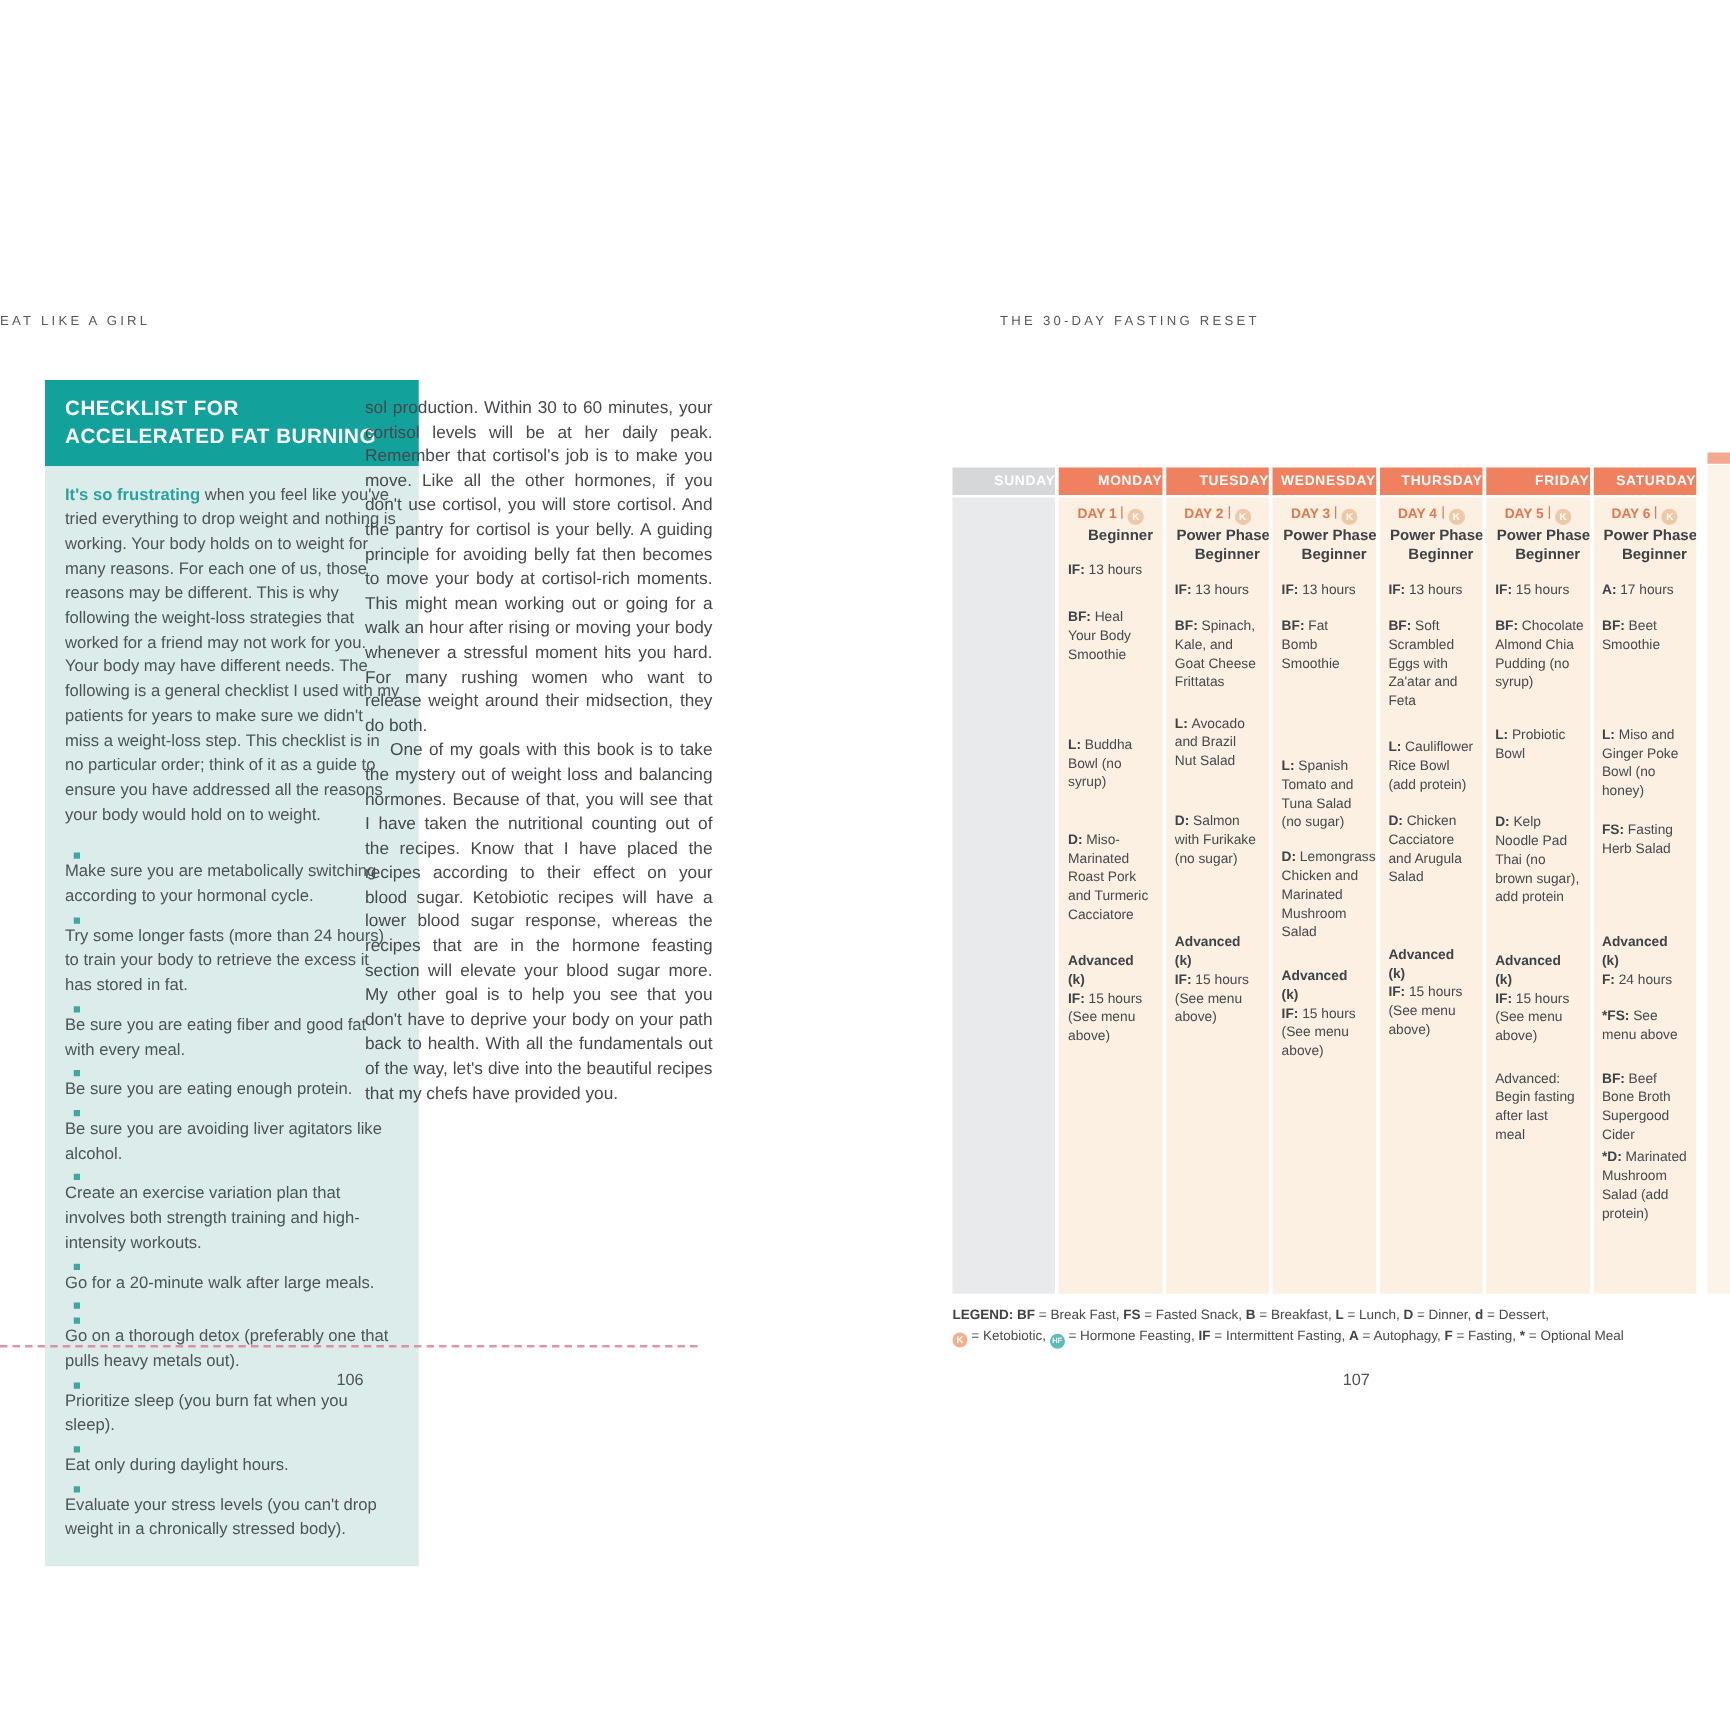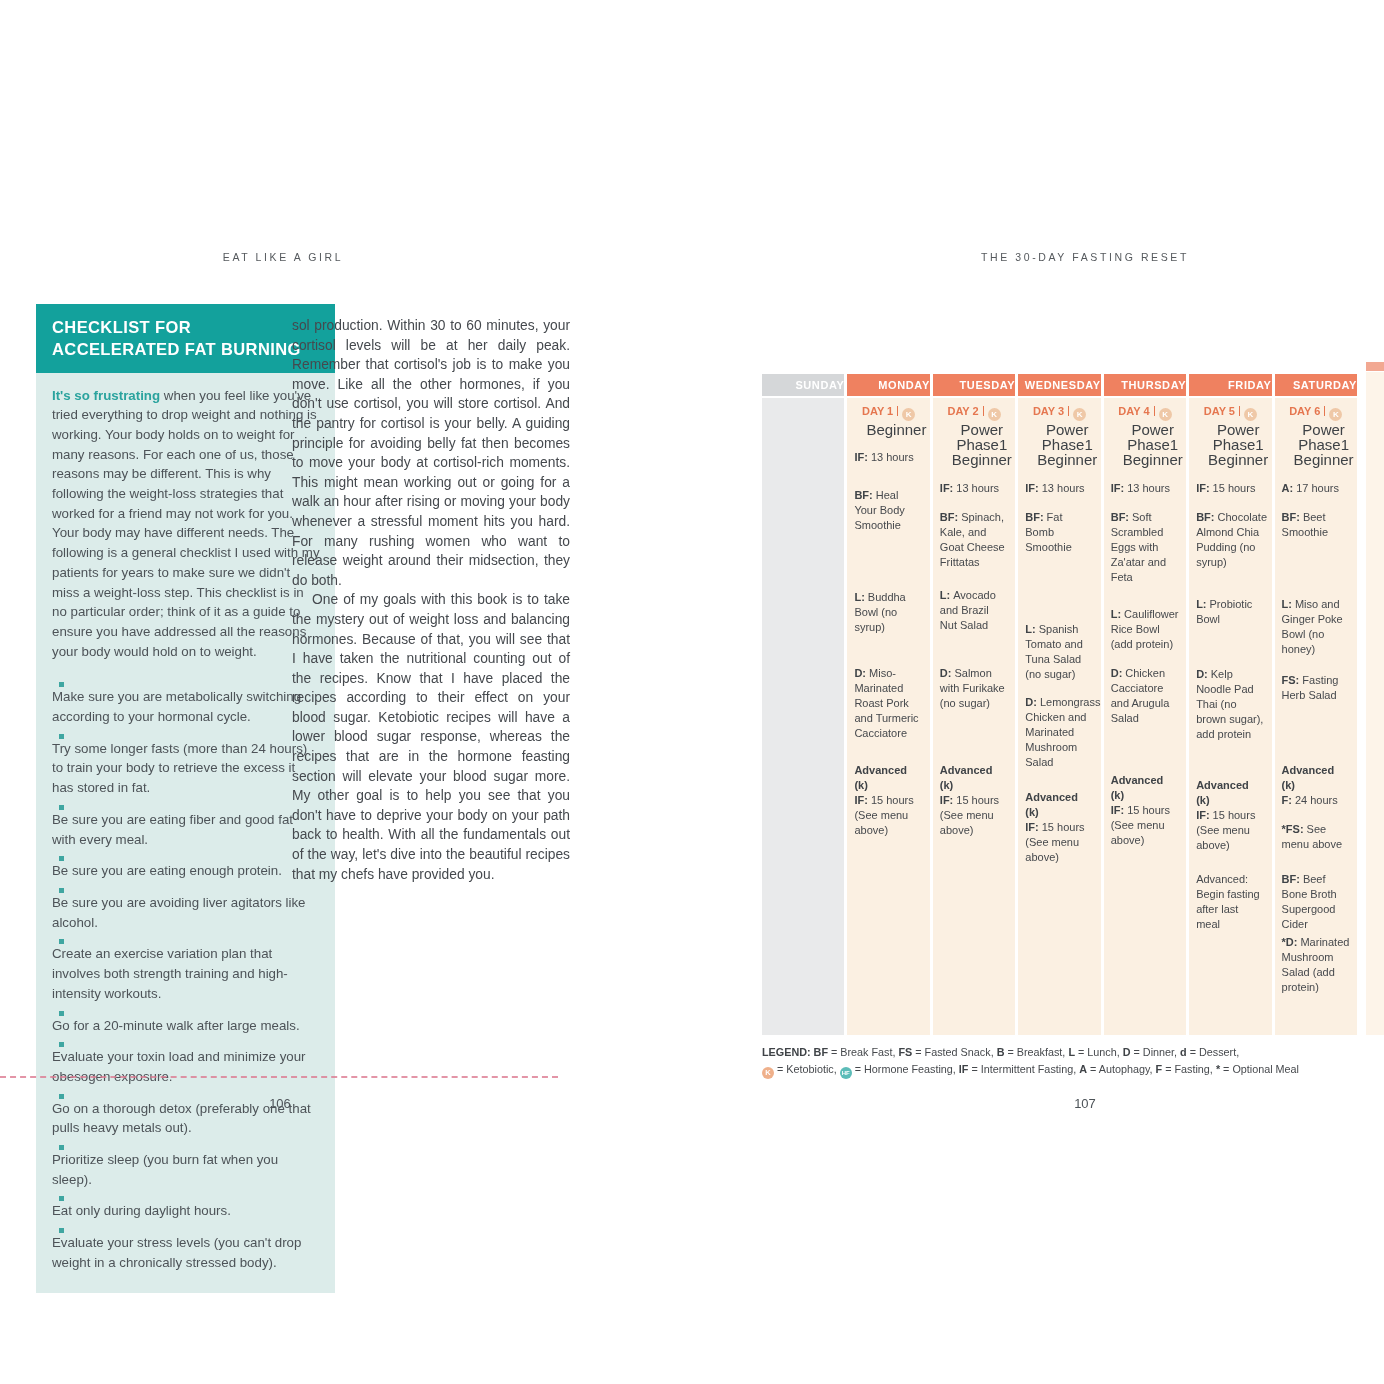--- a/index.html
+++ b/index.html
@@ -1,19 +1,19 @@
 <!DOCTYPE html>
 <html><head>
 <meta charset="utf-8">
 <style>
   html,body{margin:0;padding:0;background:#ffffff;}
   .page{position:relative;width:1384px;height:1384px;background:#ffffff;overflow:hidden;
         font-family:"Liberation Sans","DejaVu Sans",sans-serif;-webkit-font-smoothing:antialiased;}
   
-  .rh{position:absolute;top:251px;font-size:10.5px;letter-spacing:2.6px;color:#55595d;text-align:center;}
+  .rh{position:absolute;top:251px;font-size:10.5px;letter-spacing:2.6px;color:#55595d;}
   .rh-left{left:0;width:566px;}
   .rh-right{left:800px;width:570px;}
   
   .checklist{position:absolute;left:7px;top:304px;width:299px;padding-left:29px;}
   .cl-header{background:#13a19c;color:#ffffff;padding:13px 16px 12px 16px;font-size:16.5px;font-weight:bold;line-height:1.32;letter-spacing:.4px;}
   .cl-body{background:#dcecea;padding:13px 15px 20px 16px;color:#4d5358;font-size:13.3px;line-height:19.7px;}
   .lead{color:#2aa39e;font-weight:bold;}
   ul.check{list-style:none;margin:14px 0 0 0;padding:0;}
   ul.check li{display:flex;align-items:flex-start;margin:0;flex-direction:column;}
   .sq{flex:0 0 auto;width:5px;height:5px;background:#3fa6a1;margin:7px 13px 0 7px;}
@@ -33,21 +33,21 @@
   .menu-table{position:absolute;left:762px;top:374px;width:595px;display:grid;
               grid-template-columns:repeat(7,1fr);column-gap:3px;row-gap:2px;}
   .wd{height:22px;line-height:22px;text-align:right;font-size:11px;font-weight:bold;letter-spacing:.6px;color:#ffffff;background:#ef8160;}
   .wd.sun{background:#d5d7d9;}
   .cell{height:637px;background:#fbf0e2;padding:5px 7px 0 7px;font-size:11px;line-height:15px;color:#46494d;box-sizing:border-box;overflow:hidden;}
   .cell.sun{background:#e9eaeb;}
   .day-label{text-align:center;color:#e5764f;font-weight:bold;font-size:11px;margin-top:1px;white-space:nowrap;}
   .sep{display:inline-block;width:1px;height:10px;background:#e5764f;margin:0 4px;vertical-align:-1px;}
   .kbadge{display:inline-block;width:13px;height:13px;border-radius:50%;background:#efc8a7;color:#ffffff;
           font-size:8px;font-weight:bold;line-height:13px;text-align:center;vertical-align:-2px;letter-spacing:0;}
-  .subtitle{text-align:center;font-weight:normal;color:#3e4246;font-size:15px;line-height:15px;margin:1px auto 0 auto;width:84px;}
+  .subtitle{text-align:center;font-weight:bold;color:#3e4246;font-size:12px;line-height:15px;margin:1px auto 0 auto;width:84px;}
   .blk{margin:0;}
   .blk strong{color:#3f4347;margin-right:3px;}
   .blk strong:empty{margin-right:0;}
   
   .legend{position:absolute;left:762px;top:1044px;width:612px;font-size:10.8px;line-height:16.5px;color:#46494d;}
   .legend strong{color:#3f4347;}
   .lbadge{display:inline-block;width:12px;height:12px;border-radius:50%;color:#ffffff;font-weight:bold;
           text-align:center;vertical-align:-2px;}
   .lbadge-k{background:#efb08b;font-size:7.5px;line-height:12px;}
   .lbadge-hf{background:#5cbcb8;font-size:6px;line-height:12px;letter-spacing:0;}
@@ -91,21 +91,20 @@
         <li>
             <span class="sq"></span>
             <span class="itx">Create an exercise variation plan that involves both strength training and high-intensity workouts.</span>
           </li>
         <li>
             <span class="sq"></span>
             <span class="itx">Go for a 20-minute walk after large meals.</span>
           </li>
         <li>
             <span class="sq"></span>
-            <span class="itx">Evaluate your toxin load and minimize your obesogen exposure.</span>
           </li>
         <li>
             <span class="sq"></span>
             <span class="itx">Go on a thorough detox (preferably one that pulls heavy metals out).</span>
           </li>
         <li>
             <span class="sq"></span>
             <span class="itx">Prioritize sleep (you burn fat when you sleep).</span>
           </li>
         <li>

